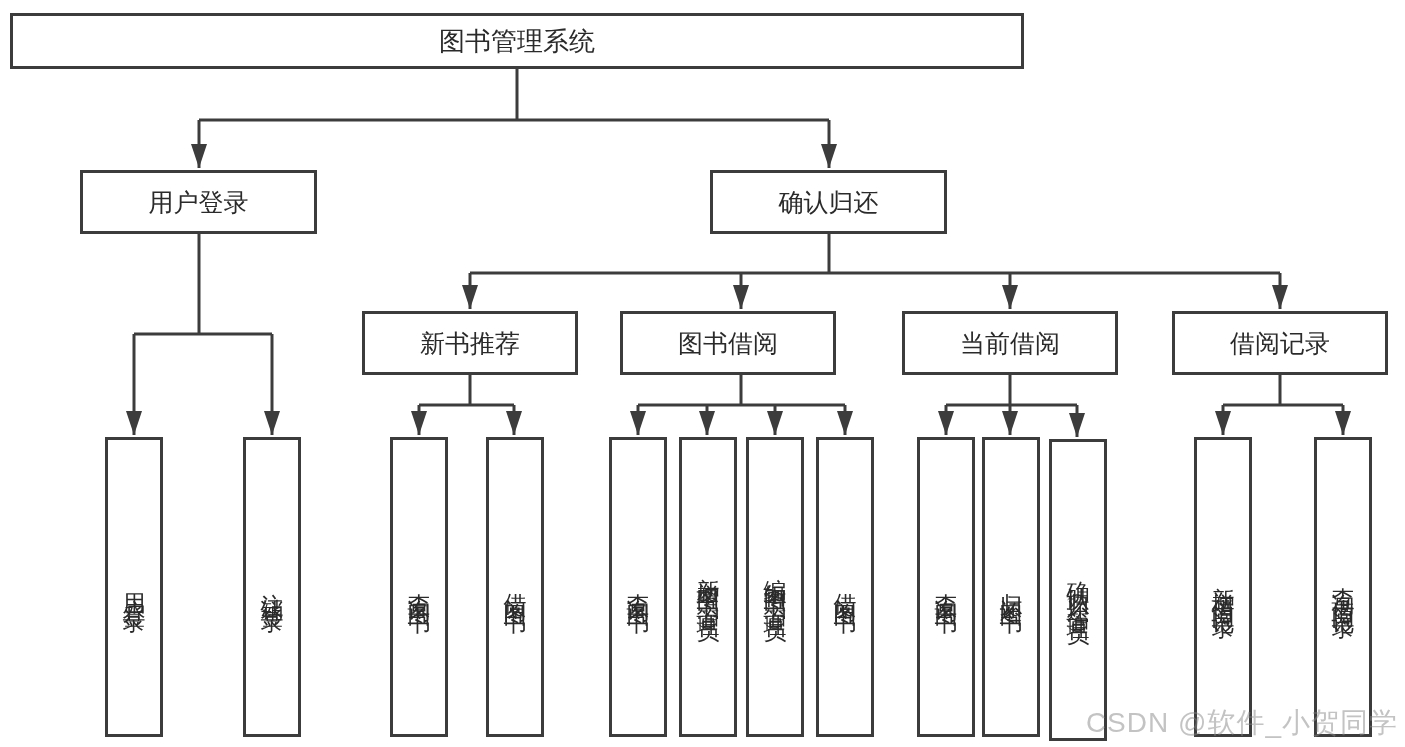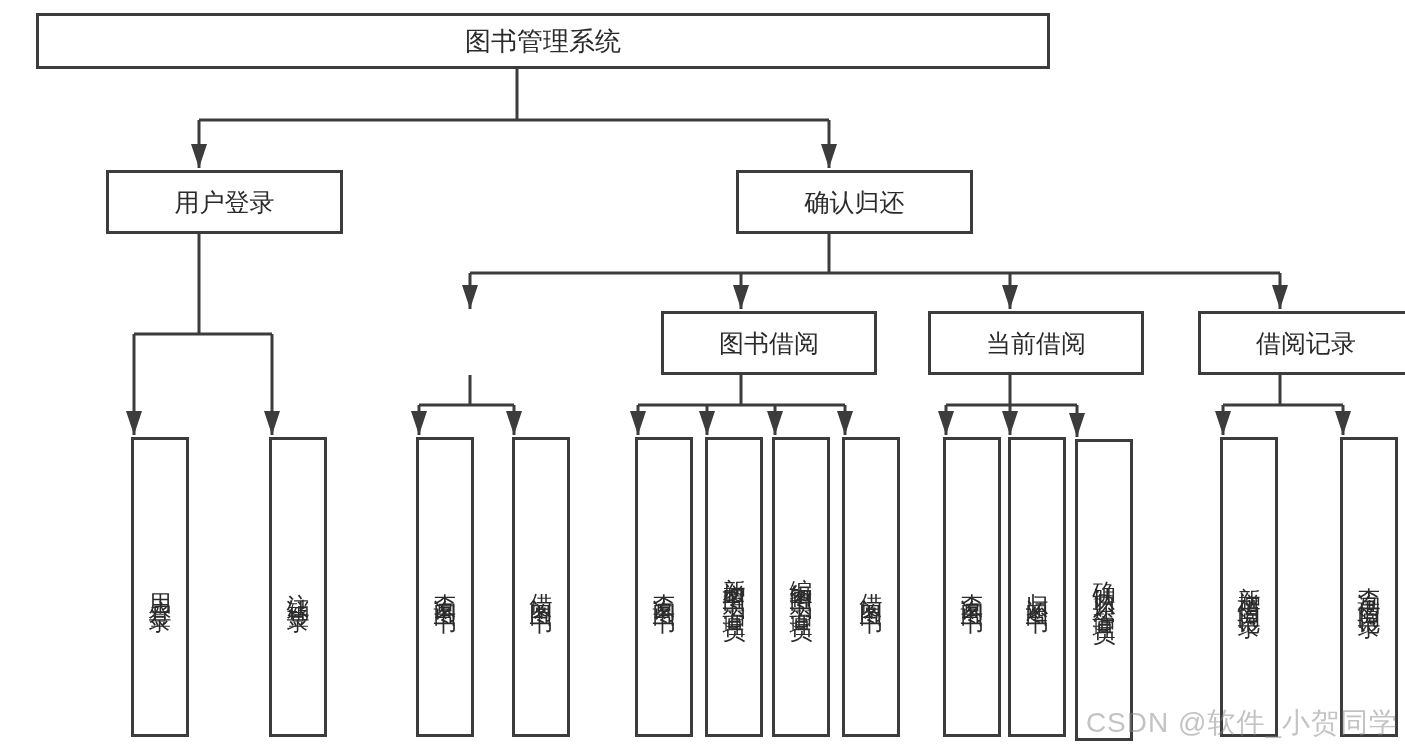--- a/index.html
+++ b/index.html
@@ -12,29 +12,28 @@
     overflow:hidden;
   }
   .connectors{position:absolute;left:0;top:0;width:1405px;height:747px;}
   .box{
     position:absolute;
     box-sizing:border-box;
     border:3px solid #3c3c3c;
     background:#ffffff;
     display:flex;align-items:center;justify-content:center;
     text-align:center;
-    margin-left:26px;
   }
   .root{left:10px;top:13px;width:1014px;height:56px;font-size:26px;}
   .l2{top:170px;width:237px;height:64px;font-size:25px;}
   .l2-a{left:80px;}
   .l2-b{left:710px;}
   .l3{top:311px;width:216px;height:64px;font-size:25px;}
   .l3-1{left:362px;}
-  .l3-2{left:635px;font-family:Liberation Serif, serif;}
+  .l3-2{left:620px;font-family:Liberation Serif, serif;}
   .l3-3{left:902px;}
   .l3-4{left:1172px;}
   .l4{top:437px;width:58px;height:300px;}
   .l4 span{
     writing-mode:vertical-rl;
     text-orientation:mixed;
     font-size:23px;
     letter-spacing:6px;
     line-height:1;
     white-space:nowrap;
@@ -94,20 +93,21 @@
       <line x1="1223" y1="405" x2="1223" y2="435" marker-end="url(#arw)"></line>
       <line x1="1343" y1="405" x2="1343" y2="435" marker-end="url(#arw)"></line>
     </g>
   </svg>
 
   <div class="box root">图书管理系统</div>
 
   <div class="box l2 l2-a">用户登录</div>
   <div class="box l2 l2-b">确认归还</div>
 
+  <div class="box l3 l3-1">新书推荐</div>
   <div class="box l3 l3-2">图书借阅</div>
   <div class="box l3 l3-4">借阅记录</div>
   <div class="box l3 l3-3">当前借阅</div>
 
   <div class="box l4 p1">
     <span>用户登录</span>
     </div>
   <div class="box l4 p2">
     <span>注销登录</span>
     </div>

